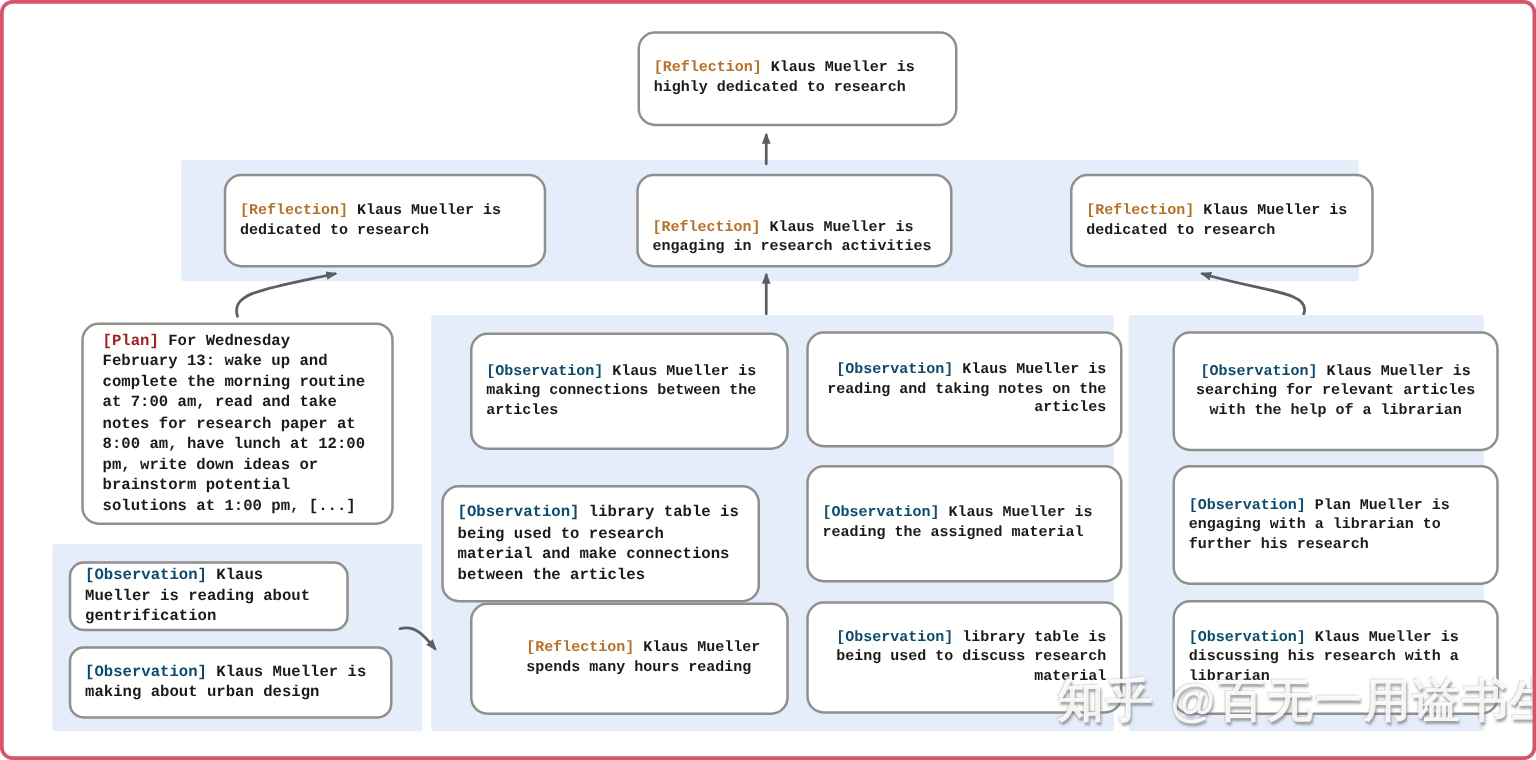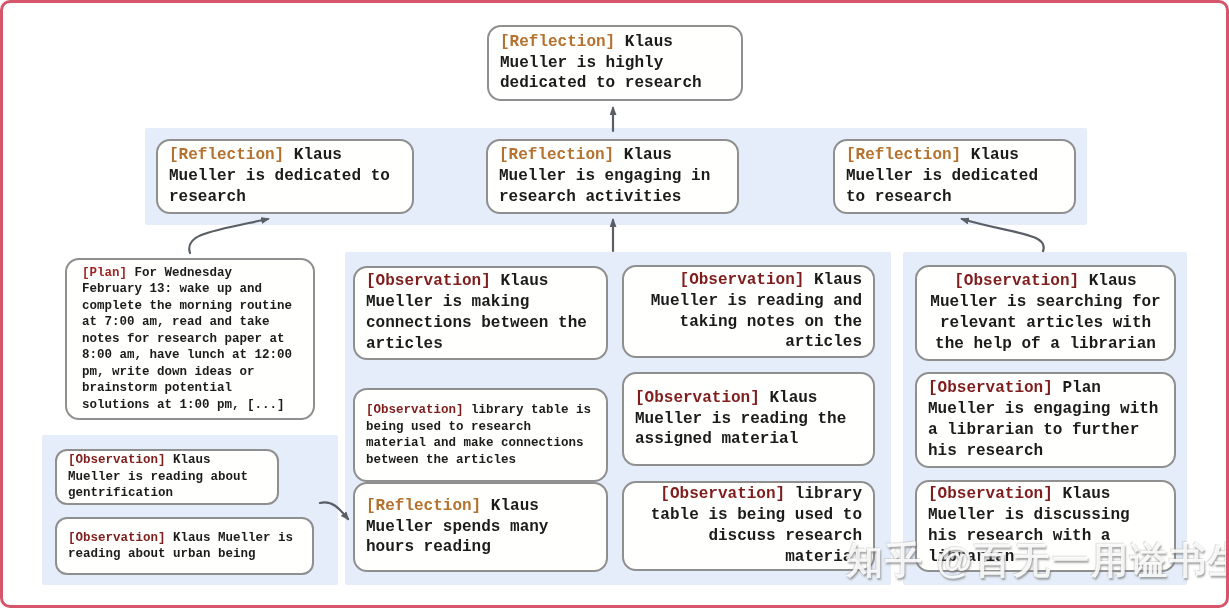--- a/index.html
+++ b/index.html
@@ -17,37 +17,37 @@
   #p-left{left:42px;top:435px;width:296px;height:150px;}
   #p-mid{left:345px;top:252px;width:546px;height:333px;}
   #p-right{left:903px;top:252px;width:284px;height:333px;}
 
   .node{
     position:absolute;background:#fffffe;border:2px solid #8f8f8f;border-radius:14px;
     box-sizing:border-box;z-index:10;display:flex;align-items:center;
     font-weight:bold;color:#1b1b1b;
   }
   .node .inner{padding:6px 11px;width:100%;}
-  .lg{font-size:16px;line-height:1.3;}
+  .lg{font-size:12px;line-height:1.3;margin-left:23px;}
   .sm{font-size:12.5px;line-height:1.32;}
   .tag-reflection{color:#b5722f;}
-  .tag-observation{color:#7f1d1d;}
+  .tag-observation{color:#0c4a6e;}
   .tag-plan{color:#9e2424;}
 
   #n-top {left:487px;top:25px;width:256px;height:76px;}
   #n-r2l {left:156px;top:139px;width:258px;height:75px;}
-  #n-r2c {left:486px;top:139px;width:253px;height:75px;}
+  #n-r2c {left:486px;top:139px;width:253px;height:75px;align-items:flex-end;}
   #n-r2r {left:833px;top:139px;width:243px;height:75px;}
   #n-plan{left:65px;top:258px;width:250px;height:162px;}
   #n-plan .inner{padding:21px 15px;}
   #n-lo1 {left:55px;top:449px;width:224px;height:56px;border-radius:12px;}
   #n-lo2 {left:55px;top:517px;width:259px;height:58px;border-radius:12px;}
   #n-ma1 {left:353px;top:266px;width:255px;height:94px;}
   #n-ma2 {left:353px;top:372px;width:255px;height:94px;margin-top:16px;}
-  #n-ma3 {left:353px;top:482px;width:255px;height:90px;}
+  #n-ma3 {left:353px;top:482px;width:255px;height:90px;padding-left:32px;}
   #n-mb1 {left:622px;top:265px;width:253px;height:93px;text-align:right;}
   #n-mb2 {left:622px;top:372px;width:253px;height:94px;}
   #n-mb3 {left:622px;top:481px;width:253px;height:90px;text-align:right;}
   #n-ro1 {left:915px;top:265px;width:261px;height:96px;text-align:center;}
   #n-ro2 {left:915px;top:372px;width:261px;height:96px;}
   #n-ro3 {left:915px;top:480px;width:261px;height:92px;}
 
   .arrows{position:absolute;inset:0;z-index:15;pointer-events:none;}
 
   .watermark{
@@ -98,21 +98,21 @@
   </div>
 
   <div class="node sm" id="n-plan">
     <div class="inner"><span class="tag-plan">[Plan]</span> <span>For Wednesday February 13: wake up and complete the morning routine at 7:00 am, read and take notes for research paper at 8:00 am, have lunch at 12:00 pm, write down ideas or brainstorm potential solutions at 1:00 pm, [...]</span></div>
   </div>
 
   <div class="node sm" id="n-lo1">
     <div class="inner"><span class="tag-observation">[Observation]</span> <span>Klaus Mueller is reading about gentrification</span></div>
   </div>
   <div class="node sm" id="n-lo2">
-    <div class="inner"><span class="tag-observation">[Observation]</span> <span>Klaus Mueller is reading about urban being</span></div>
+    <div class="inner"><span class="tag-observation">[Observation]</span> <span>Klaus Mueller is making about urban design</span></div>
   </div>
 
   <div class="node lg" id="n-ma1">
     <div class="inner"><span class="tag-observation">[Observation]</span> <span>Klaus Mueller is making connections between the articles</span></div>
   </div>
   <div class="node sm" id="n-ma2">
     <div class="inner"><span class="tag-observation">[Observation]</span> <span>library table is being used to research material and make connections between the articles</span></div>
   </div>
   <div class="node lg" id="n-ma3">
     <div class="inner"><span class="tag-reflection">[Reflection]</span> <span>Klaus Mueller spends many hours reading</span></div>

